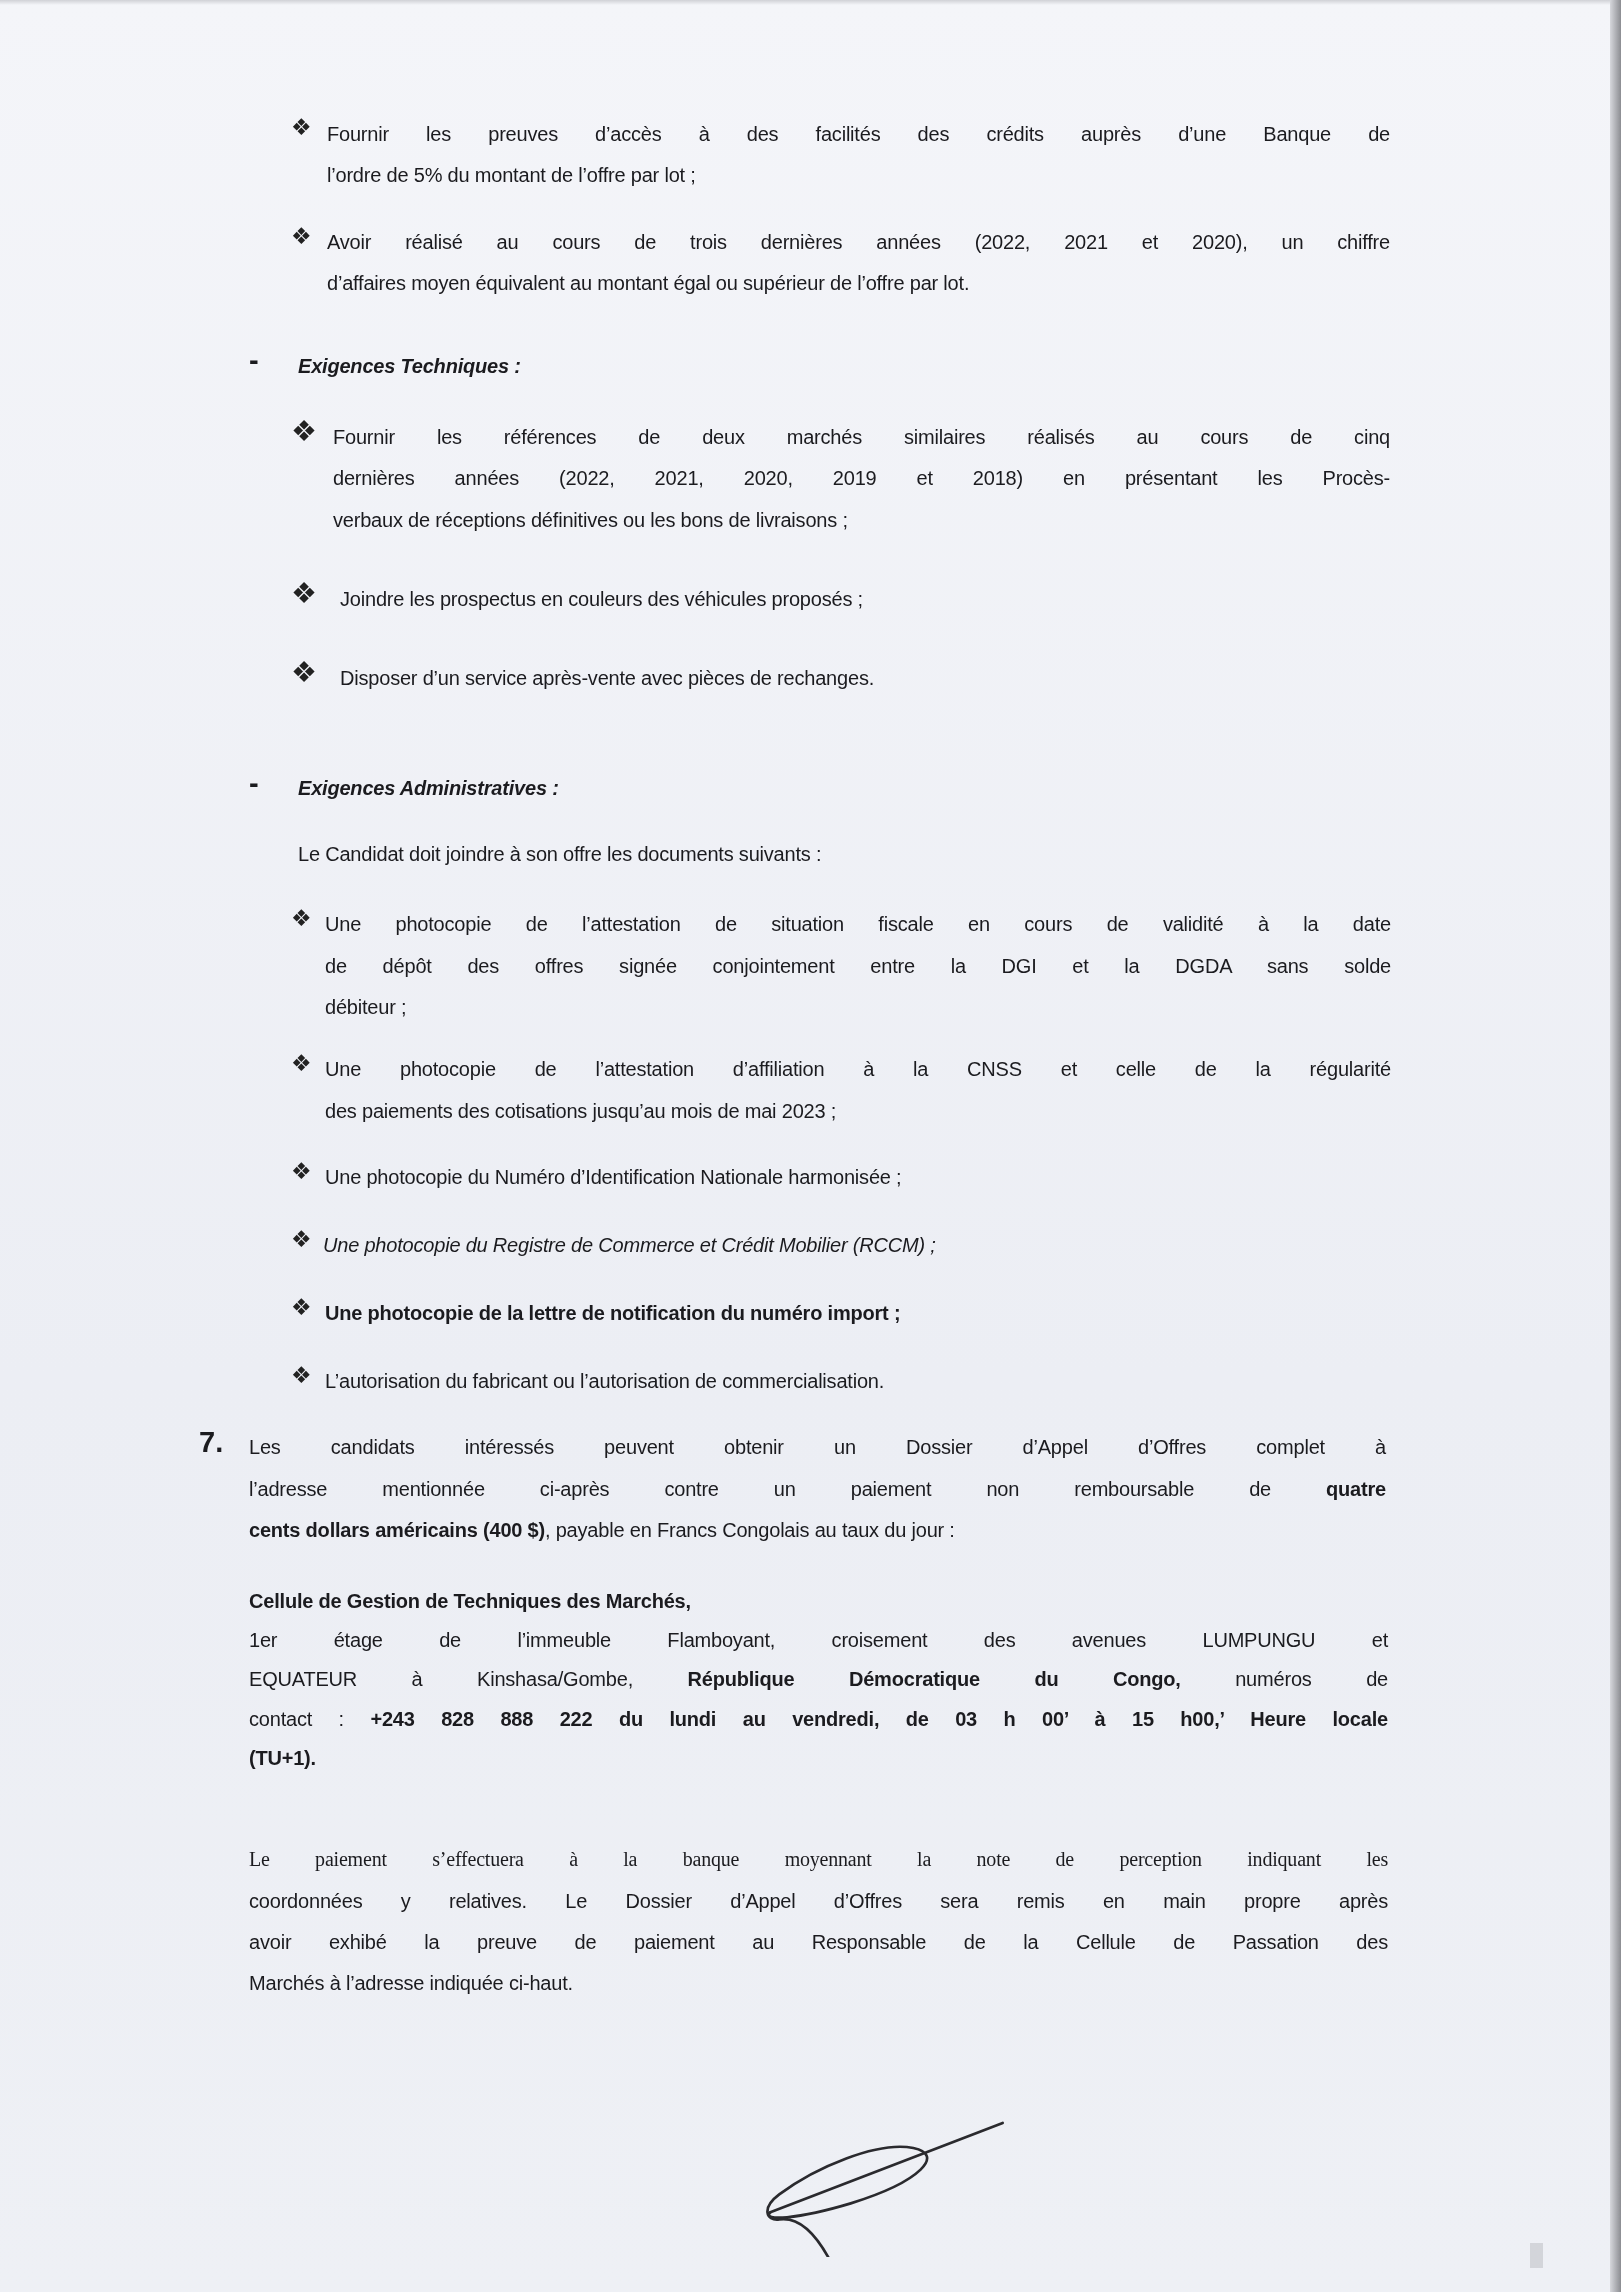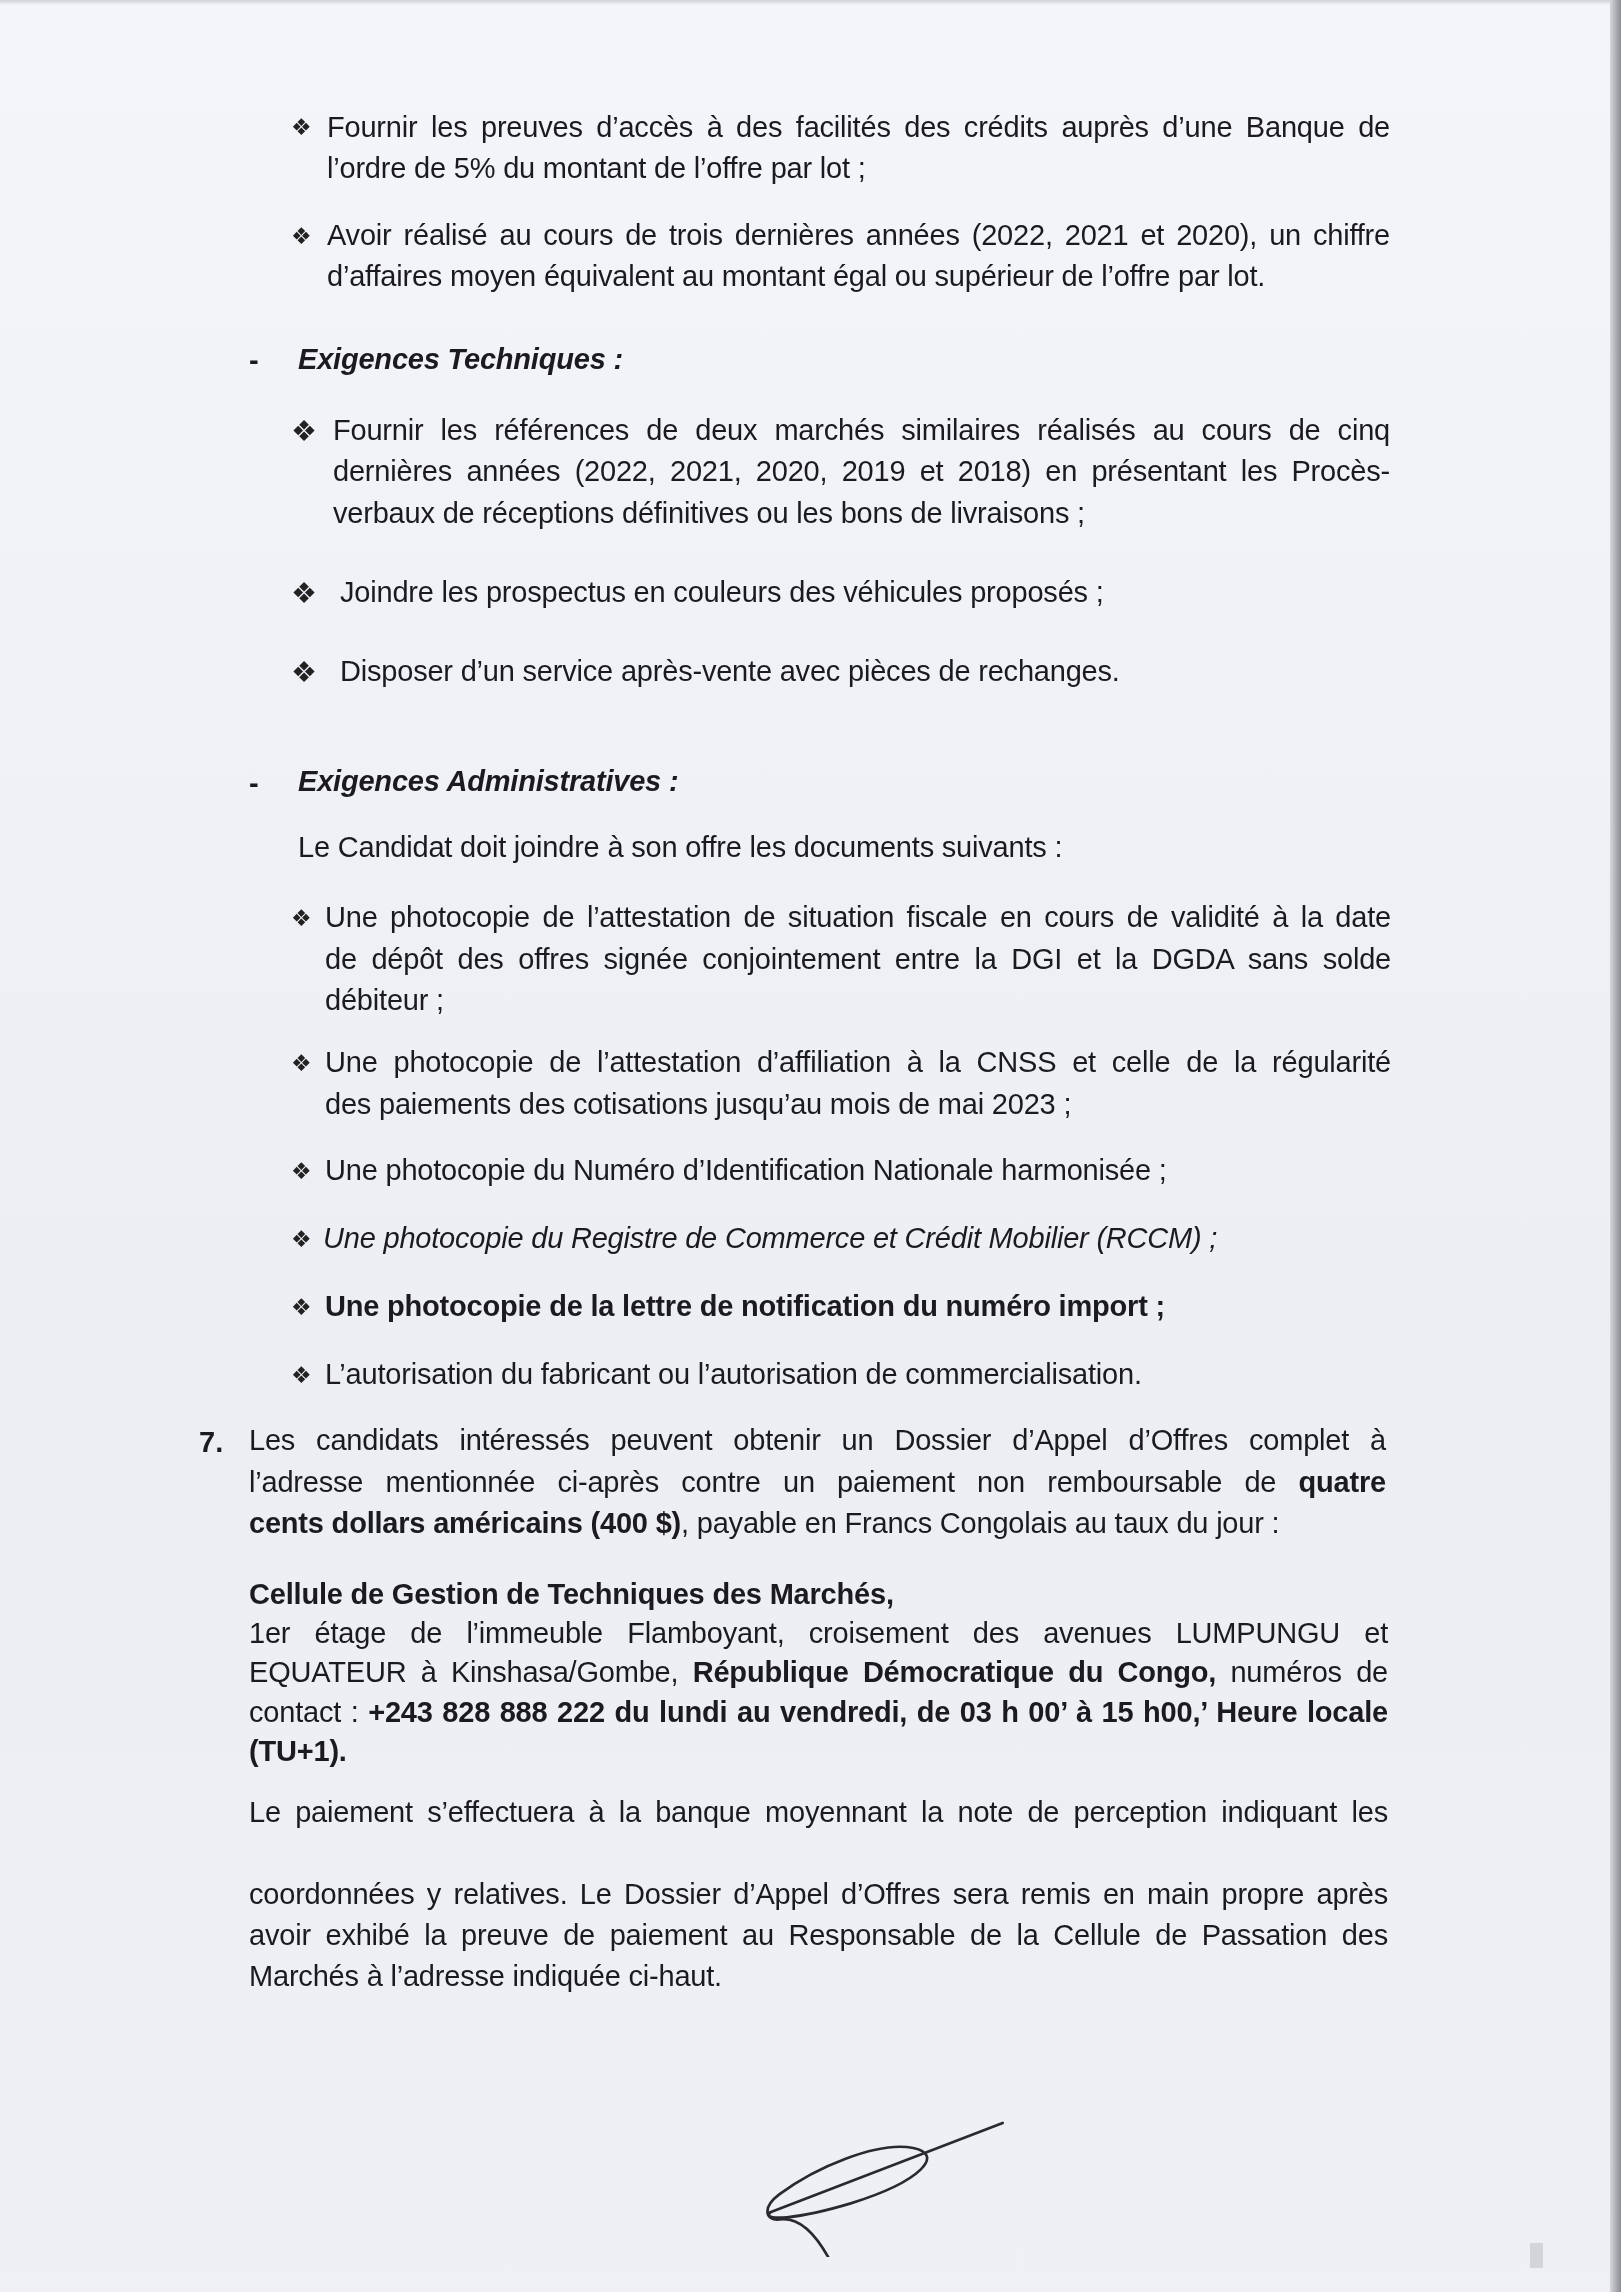--- a/index.html
+++ b/index.html
@@ -16,22 +16,23 @@
     .scan-edge-right {
       position: absolute; right: 0; top: 0; width: 10.7px; height: 2293px;
       background: linear-gradient(90deg, #d6d7dc 0%, #8c8d92 100%);
     }
     .scan-edge-top {
       position: absolute; left: 0; top: 0; width: 1621px; height: 5.4px;
       background: linear-gradient(180deg, #d0d1d6, rgba(0,0,0,0));
     }
     .content { position: absolute; left: 0; top: 0; width: 1621px; }
     .line {
-      position: absolute; font-size: 29px; line-height: 41px; white-space: nowrap;
+      position: absolute; font-size: 20px; line-height: 41px; white-space: nowrap;
       letter-spacing: -0.2px;
+      margin-top: 7px;
     }
     .justify { text-align: justify; text-align-last: justify; white-space: normal; }
     .bullet {
       position: absolute; font-size: 23px; line-height: 41px; color: #222;
     }
     .bullet.heavy { font-size: 29px; }
     .dash { position: absolute; font-size: 29px; line-height: 41px; font-weight: bold; }
     .heading { font-style: italic; font-weight: bold; }
     .bold { font-weight: bold; }
     .num { position: absolute; font-size: 29px; line-height: 41px; font-weight: bold; }
@@ -99,21 +100,21 @@
     <div class="line justify" style="left:249px;top:1420px;width:1137px;">Les candidats intéressés peuvent obtenir un Dossier d’Appel d’Offres complet à</div>
     <div class="line justify" style="left:249px;top:1462px;width:1137px;"><span>l’adresse mentionnée ci-après contre un paiement non remboursable de </span><span class="bold">quatre</span></div>
     <div class="line" style="left:249px;top:1503px;"><span class="bold">cents dollars américains (400 $)</span><span>, payable en Francs Congolais au taux du jour :</span></div>
 
     <div class="line bold" style="left:249px;top:1574px;">Cellule de Gestion de Techniques des Marchés,</div>
     <div class="line justify" style="left:249px;top:1613px;width:1139px;">1er étage de l’immeuble Flamboyant, croisement des avenues LUMPUNGU et</div>
     <div class="line justify" style="left:249px;top:1652px;width:1139px;"><span>EQUATEUR à Kinshasa/Gombe, </span><span class="bold">République Démocratique du Congo,</span><span> numéros de</span></div>
     <div class="line justify" style="left:249px;top:1692px;width:1139px;"><span>contact : </span><span class="bold">+243 828 888 222 du lundi au vendredi, de 03 h 00’ à 15 h00,’ Heure locale</span></div>
     <div class="line bold" style="left:249px;top:1731px;">(TU+1).</div>
 
-    <div class="line justify" style="left:249px;top:1792px;width:1139px;">Le paiement s’effectuera à la banque moyennant la note de perception indiquant les</div>
+    <div class="line justify" style="left:249px;top:1832px;width:1139px;font-family:Liberation Serif, serif;">Le paiement s’effectuera à la banque moyennant la note de perception indiquant les</div>
     <div class="line justify" style="left:249px;top:1874px;width:1139px;">coordonnées y relatives. Le Dossier d’Appel d’Offres sera remis en main propre après</div>
     <div class="line justify" style="left:249px;top:1915px;width:1139px;">avoir exhibé la preuve de paiement au Responsable de la Cellule de Passation des</div>
     <div class="line" style="left:249px;top:1956px;">Marchés à l’adresse indiquée ci-haut.</div>
   </div>
 
   <svg class="sig" viewBox="0 0 320 160">
     <path d="M290 10 L30 110" stroke="#2a2a2e" stroke-width="3" fill="none" stroke-linecap="round"></path>
     <path d="M30 110 C 20 120, 60 118, 120 100 C 200 75, 225 45, 190 38 C 150 30, 80 60, 40 90 C 20 105, 25 120, 40 118 C 60 115, 80 130, 100 170" stroke="#2a2a2e" stroke-width="3" fill="none" stroke-linecap="round"></path>
   </svg>
 

